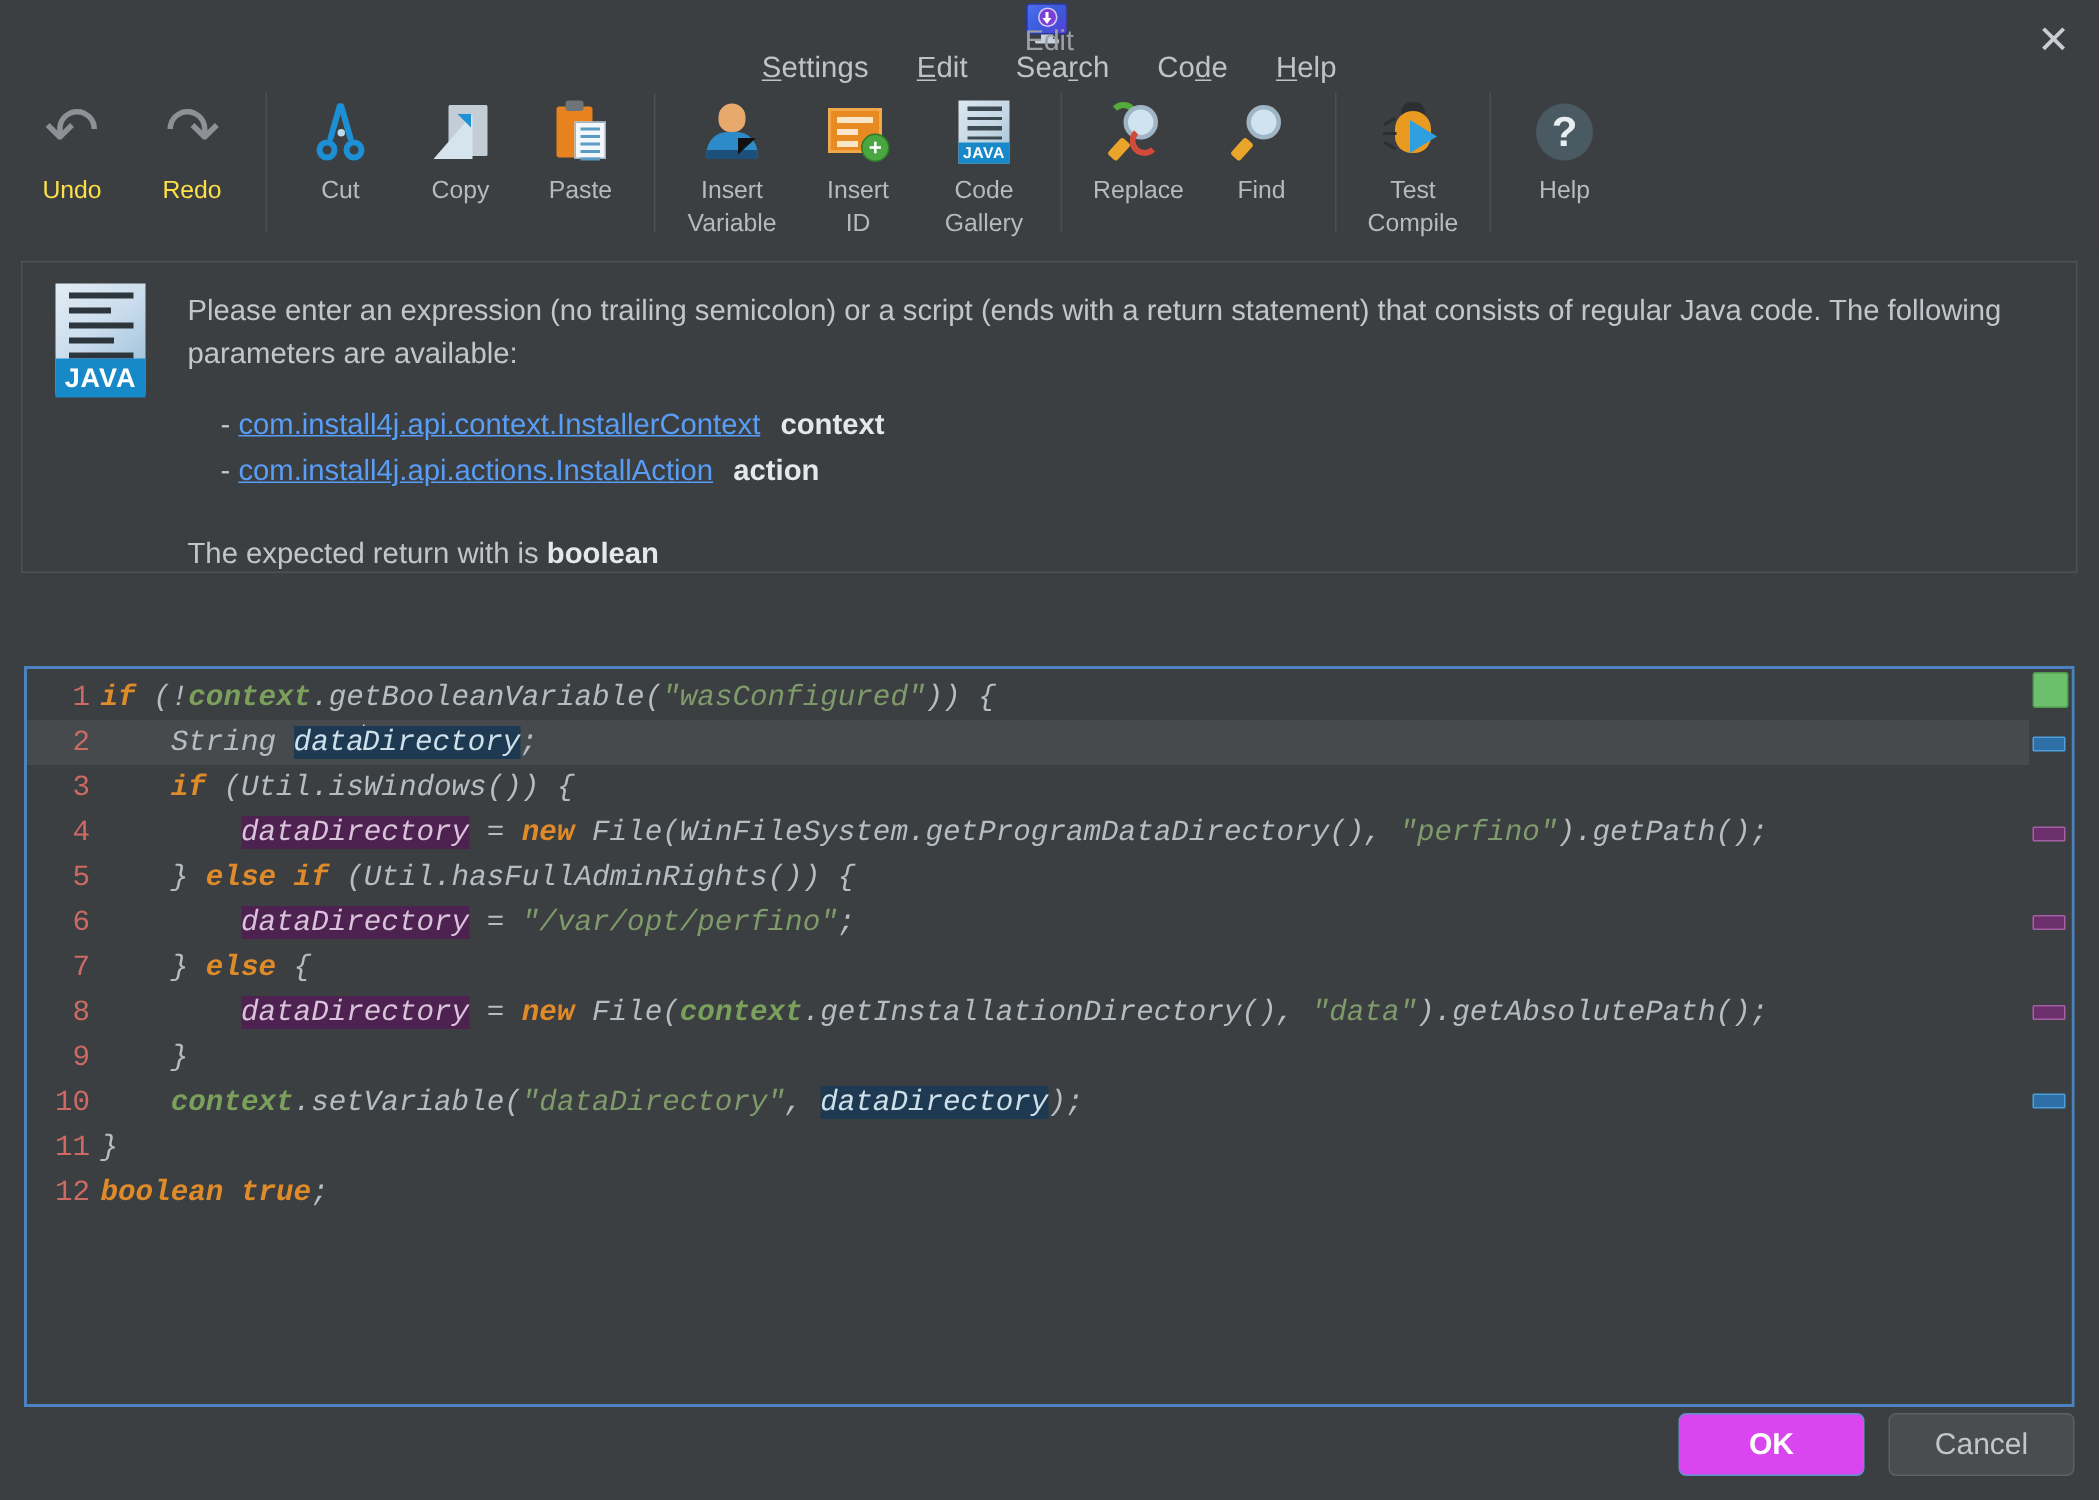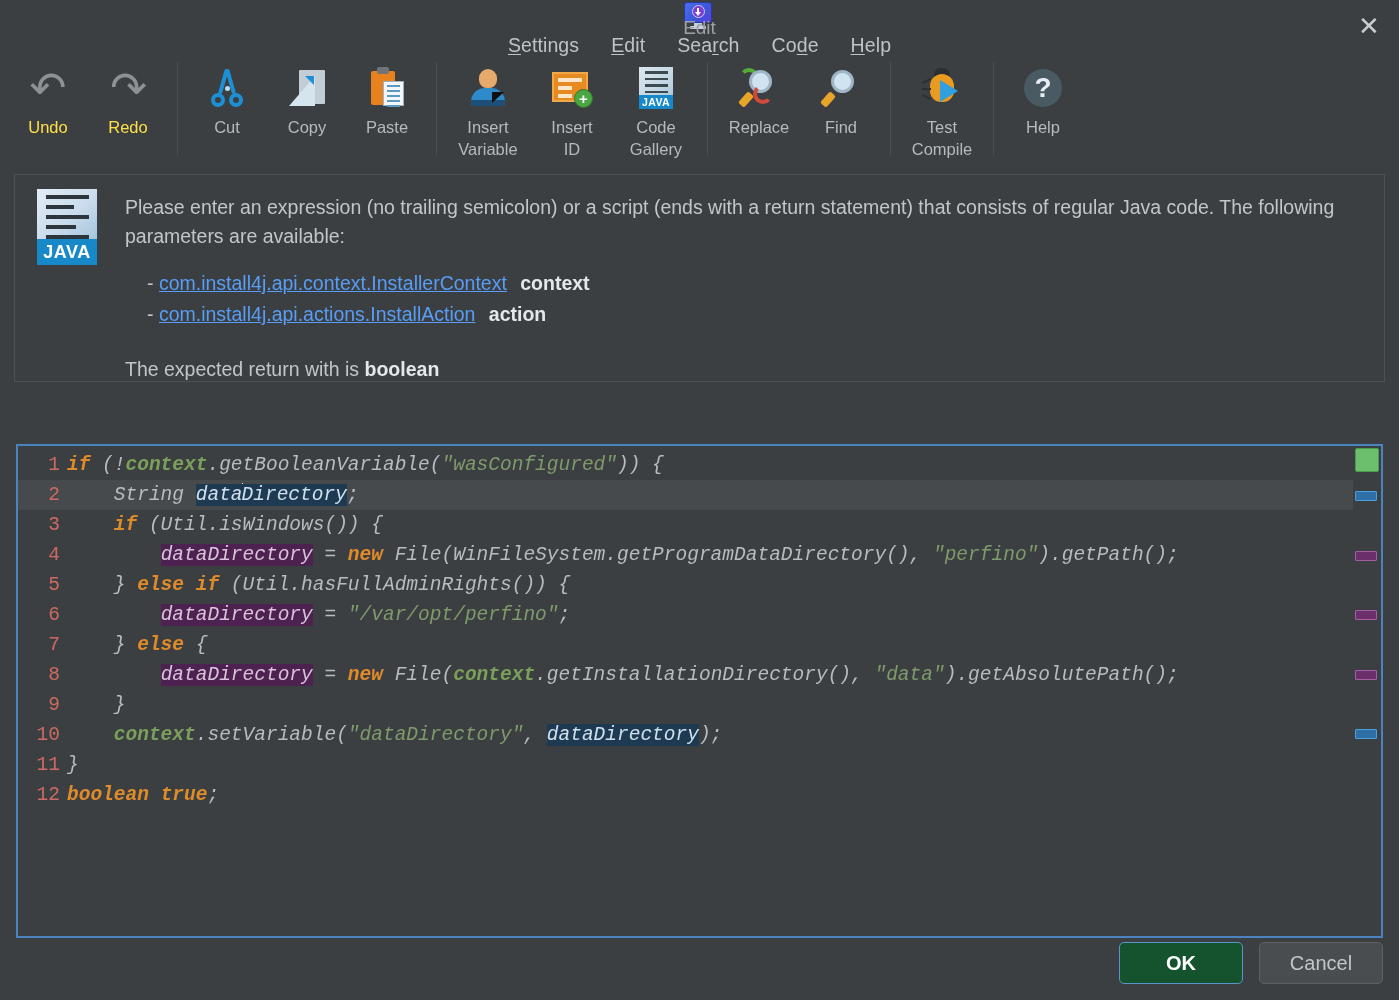--- a/index.html
+++ b/index.html
@@ -351,21 +351,21 @@
   .btnbar {
     position: absolute; right: 16px; bottom: 16px;
     display: flex; gap: 16px; align-items: center;
   }
   .btn {
     height: 42px; min-width: 124px; border-radius: 5px;
     display: flex; align-items: center; justify-content: center;
     font-size: 20px; cursor: default; box-sizing: border-box;
   }
   .btn.primary {
-    background: #14532d; border: 1px solid #5a93c9; color: #ffffff;
+    background: #d946ef; border: 1px solid #5a93c9; color: #ffffff;
     font-weight: bold;
   }
   .btn.secondary {
     background: #4a4d4f; border: 1px solid #5d6164; color: #c2c6ca;
   }
 </style>
 </head>
 <body>
 
 <div id="app">

